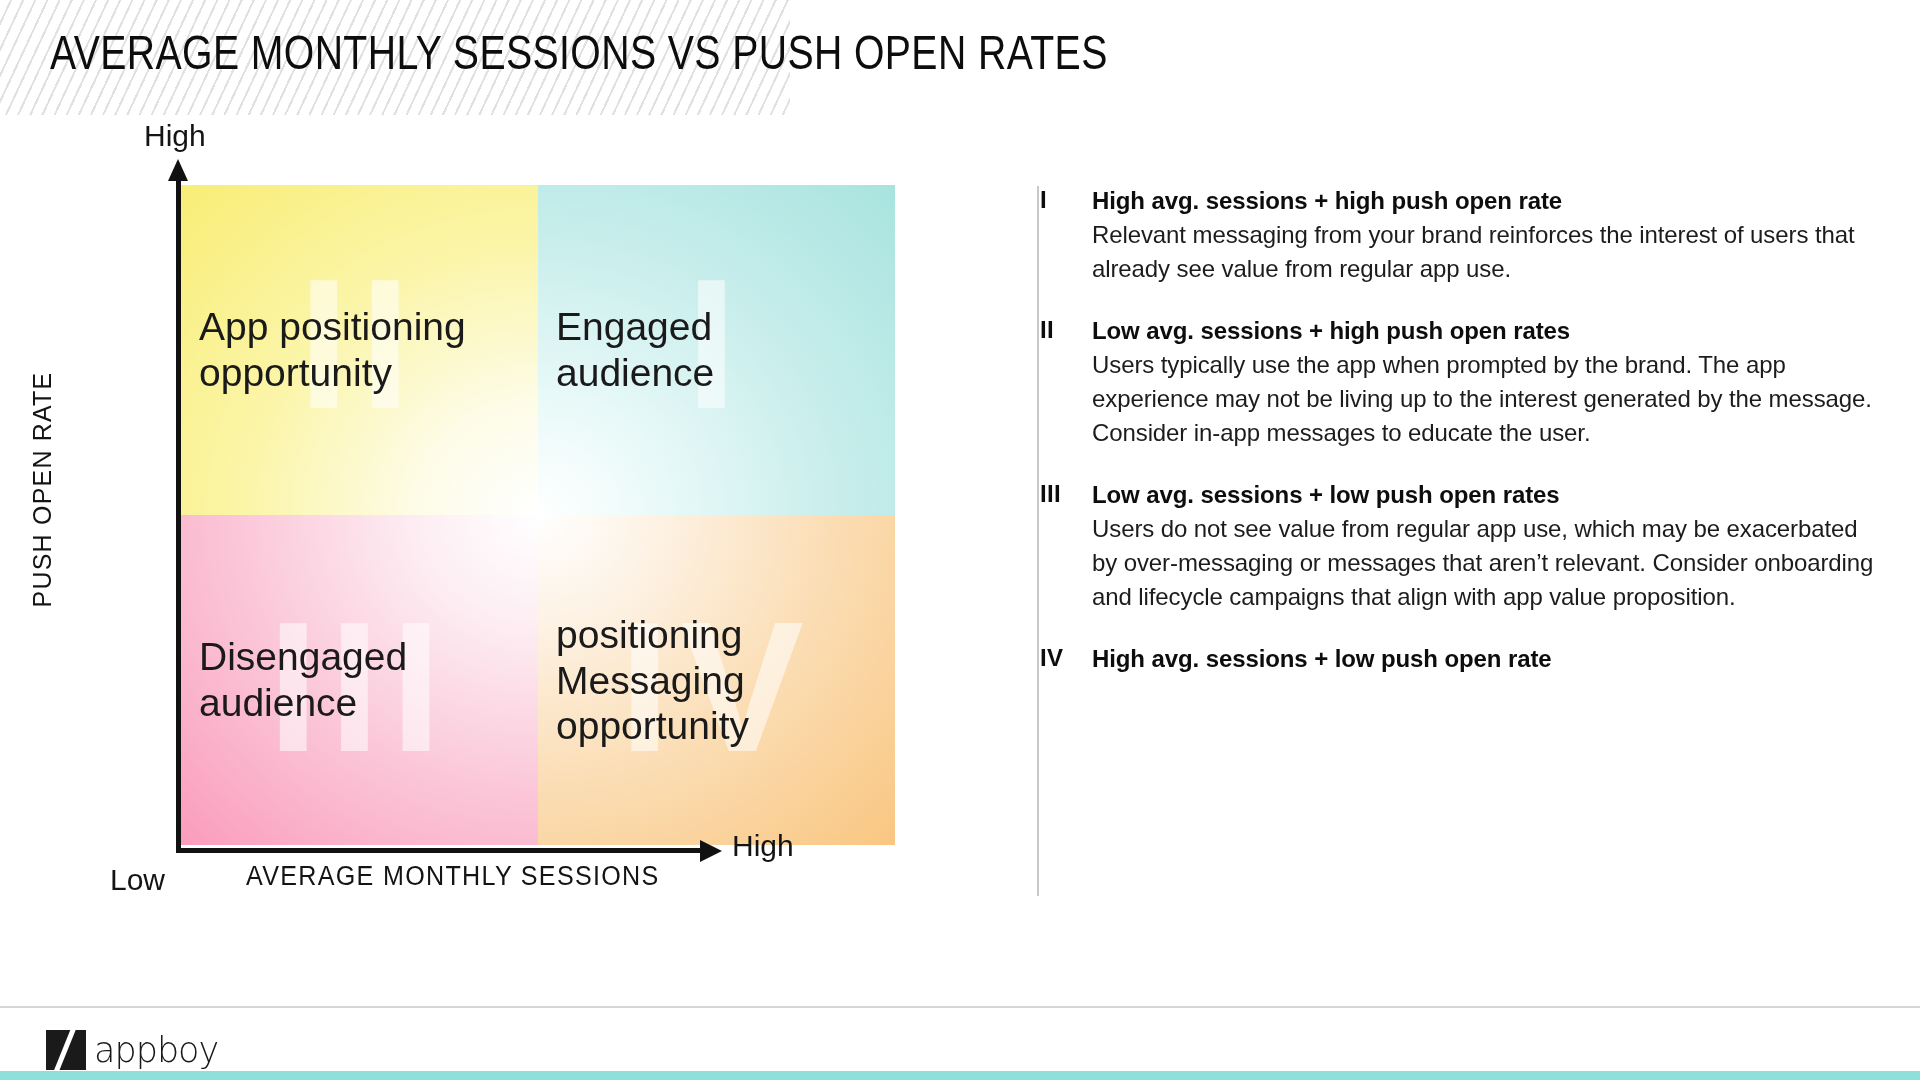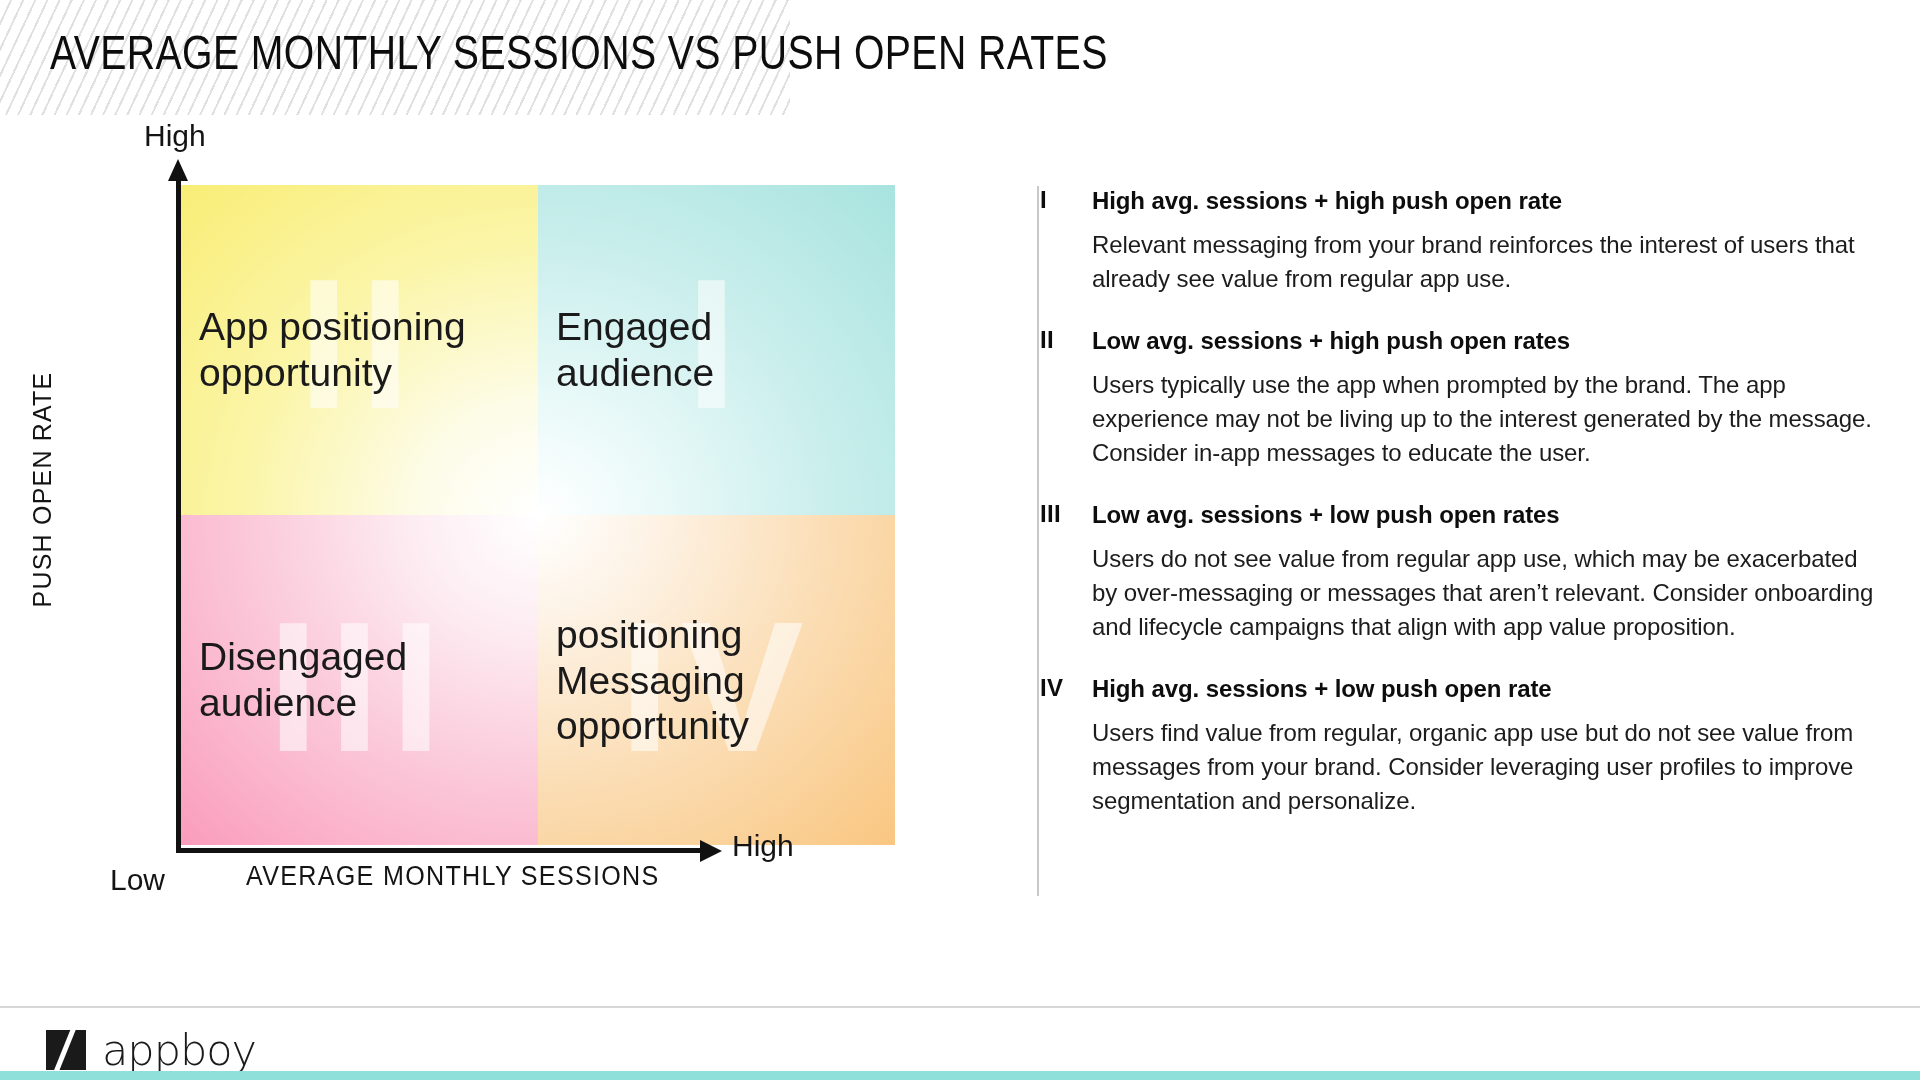--- a/index.html
+++ b/index.html
@@ -143,21 +143,21 @@
     letter-spacing:.3px;
   }
   .legend-body{margin-left:52px;}
   .legend-head{
     font-size:24px;font-weight:700;color:#0d0d0d;
     line-height:1.28;letter-spacing:-.1px;
   }
   .legend-text{
     font-size:24px;font-weight:400;color:#1c1c1c;
     line-height:1.42;letter-spacing:-.1px;
-    margin-top:11px;
+    margin-top:1px;
     max-width:800px;
   }
 
   
   #footer-rule{
     position:absolute;left:0;top:1006px;width:1920px;height:2px;
     background:#d6d6d6;
   }
   #footer-bar{
     position:absolute;left:0;bottom:0;width:1920px;height:9px;
@@ -166,21 +166,21 @@
   #logo{position:absolute;left:46px;top:1030px;display:flex;align-items:center;}
   #logo-mark{
     position:relative;width:40px;height:40px;background:#1a1a1a;
     overflow:hidden;
   }
   #logo-slash{
     position:absolute;left:16px;top:-6px;width:5px;height:54px;
     background:#ffffff;transform:rotate(22deg);
   }
   #logo-text{
-    margin-left:16px;font-size:43px;line-height:40px;
+    margin-left:8px;font-size:35px;line-height:40px;
     color:#1a1a1a;font-weight:300;letter-spacing:-1px;
     font-family:"DejaVu Sans",sans-serif;
   }
 </style>
 </head>
 <body>
 
 <div id="header"></div>
 <div id="page-title">AVERAGE MONTHLY SESSIONS VS PUSH OPEN RATES</div>
 
@@ -264,21 +264,20 @@
     <div class="legend-body">
       <div class="legend-head">Low avg. sessions + low push open rates</div>
       <div class="legend-text">Users do not see value from regular app use, which may be exacerbated by over-messaging or messages that aren’t relevant. Consider onboarding and lifecycle campaigns that align with app value proposition.</div>
     </div>
   </div>
 
   <div class="legend-item">
     <div class="legend-num">IV</div>
     <div class="legend-body">
       <div class="legend-head">High avg. sessions + low push open rate</div>
-      <div class="legend-text">Users find value from regular, organic app use but do not see value from messages from your brand. Consider leveraging user profiles to improve segmentation and personalize.</div>
     </div>
   </div>
 
 </div>
 
 <div id="footer-rule"></div>
 <div id="logo">
   <div id="logo-mark">
     <div id="logo-slash"></div>
   </div>

